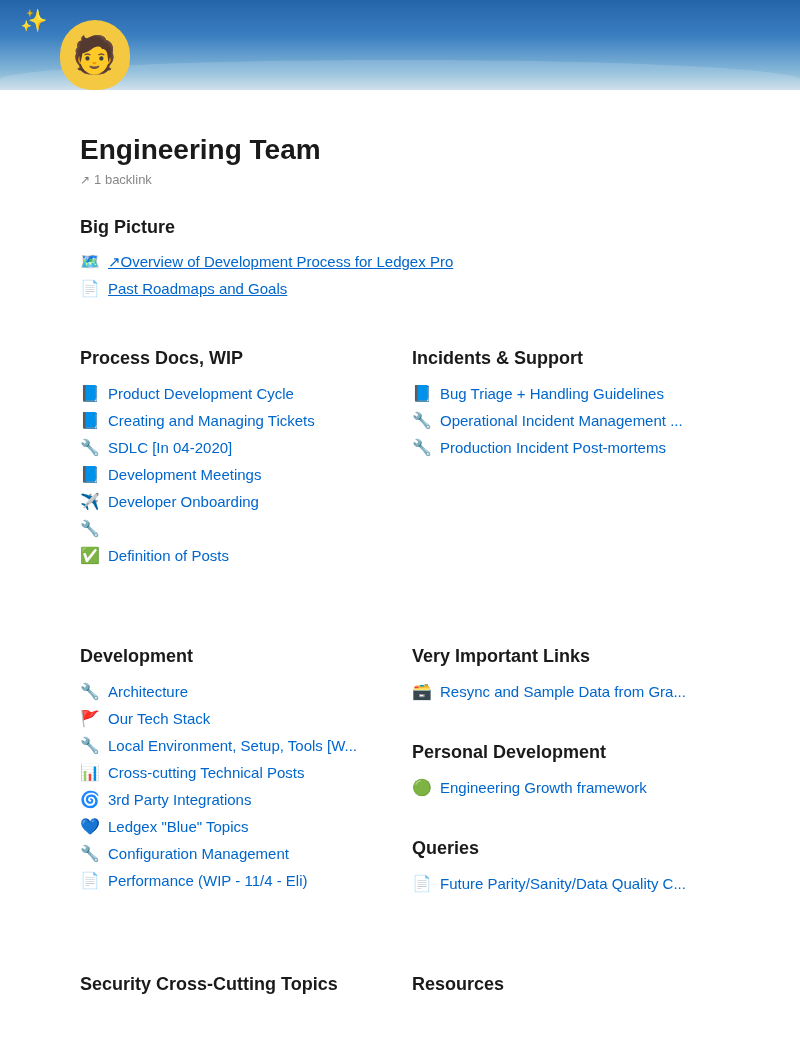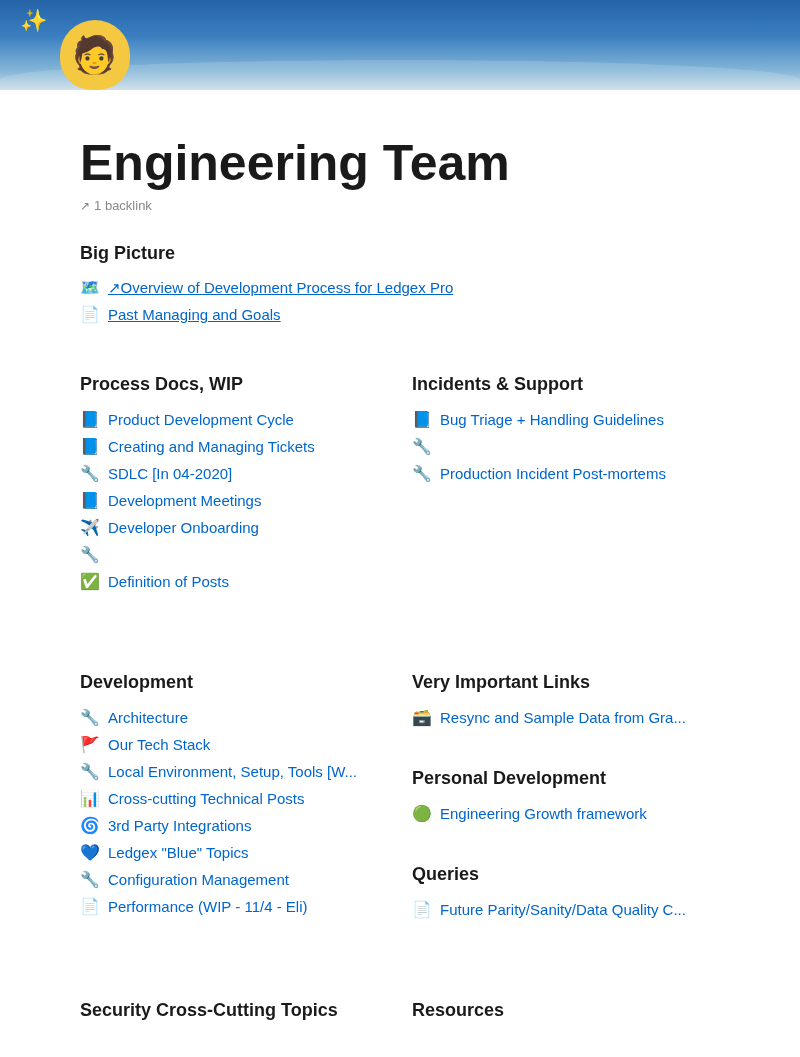--- a/index.html
+++ b/index.html
@@ -47,21 +47,21 @@
       background: #e8734a;
       border-radius: 50% 50% 0 0 / 15px 15px 0 0;
       z-index: -1;
     }
 
     .page-content {
       padding: 20px 80px 40px 80px;
     }
 
     .page-title {
-      font-size: 50px;
+      font-size: 28px;
       font-weight: 700;
       color: #1a1a1a;
       margin-top: 24px;
       margin-bottom: 6px;
     }
 
     .backlink {
       display: flex;
       align-items: center;
       gap: 4px;
@@ -160,21 +160,21 @@
 
   <div class="section">
     <h2 class="section-title">Big Picture</h2>
     <ul class="big-picture-links">
       <li class="big-picture-link">
         <span class="link-icon">🗺️</span>
         <span class="link-text">↗Overview of Development Process for Ledgex Pro</span>
       </li>
       <li class="big-picture-link">
         <span class="link-icon">📄</span>
-        <span class="link-text">Past Managing and Goals</span>
+        <span class="link-text">Past Roadmaps and Goals</span>
       </li>
     </ul>
   </div>
 
   <div class="divider-space"></div>
 
   <div class="two-col-grid">
 
     <div class="section">
       <h2 class="section-title">Process Docs, WIP</h2>
@@ -211,20 +211,21 @@
 
     <div class="section">
       <h2 class="section-title">Incidents &amp; Support</h2>
       <ul class="link-list">
         <li class="link-item">
           <span class="link-icon">📘</span>
           <span class="link-text">Bug Triage + Handling Guidelines</span>
         </li>
         <li class="link-item">
           <span class="link-icon">🔧</span>
+          <span class="link-text">Operational Incident Management ...</span>
         </li>
         <li class="link-item">
           <span class="link-icon">🔧</span>
           <span class="link-text">Production Incident Post-mortems</span>
         </li>
       </ul>
     </div>
 
   </div>
 

